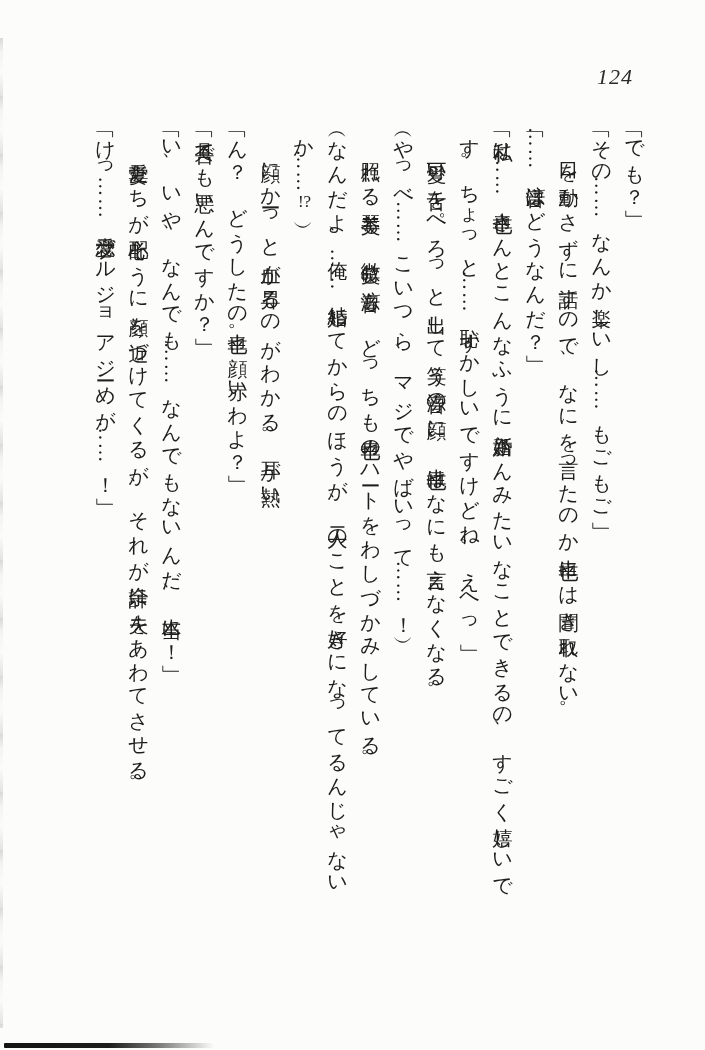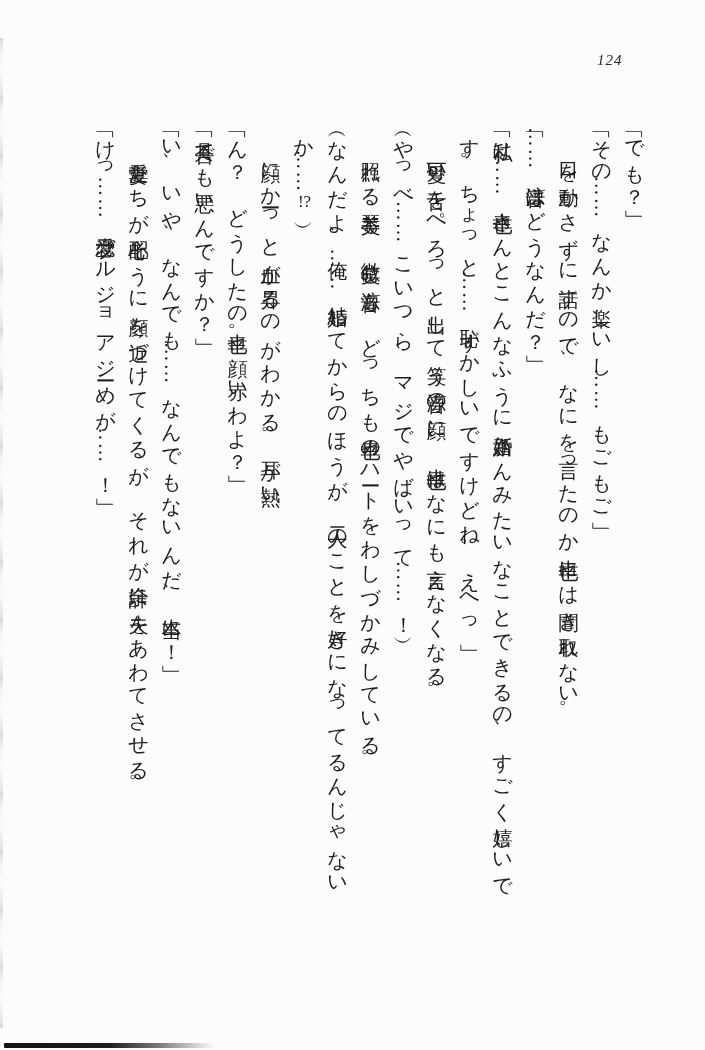--- a/index.html
+++ b/index.html
@@ -10,23 +10,23 @@
   .book-page {
     position: relative;
     width: 705px;
     height: 1050px;
     background: var(--paper, #fcfcfa);
     overflow: hidden;
     font-family: "Liberation Serif", "DejaVu Serif", serif;
   }
   .page-number {
     position: absolute;
-    top: 52px;
+    top: 64px;
     left: 597px;
-    font-size: 15px;
+    font-size: 22px;
     font-style: italic;
     letter-spacing: 1px;
     color: var(--pagenum, #2b2b2b);
   }
   .text-block {
     position: absolute;
     top: 125px;
     right: 54px;
     height: 888px;
     writing-mode: vertical-rl;

